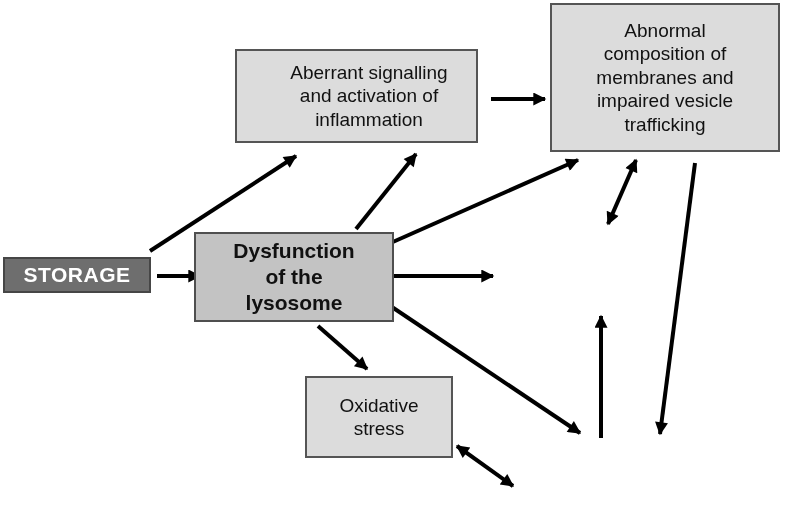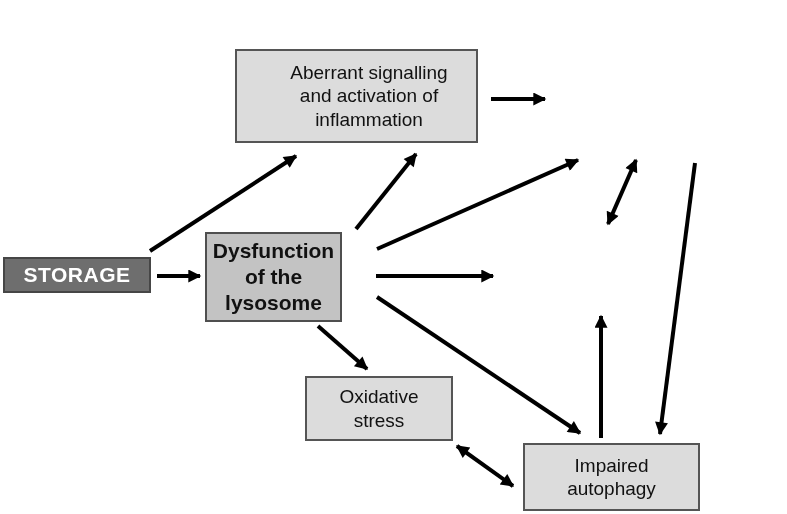--- a/index.html
+++ b/index.html
@@ -32,25 +32,25 @@
   .node.medium { background: #c3c3c3; font-size: 21px; font-weight: bold; border-color: #4f4f4f; }
   .node.dark {
     background: #6e6e6e;
     border-color: #464646;
     color: #ffffff;
     font-size: 21px;
     font-weight: bold;
     letter-spacing: 0.5px;
   }
   #node-storage      { left: 3px;   top: 257px; width: 148px; height: 36px; }
-  #node-dysfunction  { left: 205px; top: 232px; width: 137px; height: 90px; }
+  #node-dysfunction  { left: 194px; top: 232px; width: 200px; height: 90px; }
   #node-aberrant     { left: 235px; top: 49px;  width: 243px; height: 94px; padding-left: 25px; }
   #node-abnormal     { left: 550px; top: 3px;   width: 230px; height: 149px; }
   #node-secondary    { left: 498px; top: 242px; width: 160px; height: 66px; }
-  #node-oxidative    { left: 305px; top: 376px; width: 148px; height: 65px; }
+  #node-oxidative    { left: 305px; top: 376px; width: 148px; height: 82px; }
   #node-impaired     { left: 523px; top: 443px; width: 177px; height: 68px; }
   #arrow-layer line { stroke: #000000; stroke-width: 4; }
 </style>
 </head>
 <body>
 
 <div id="canvas">
 
   <svg id="arrow-layer" viewBox="0 0 787 514" xmlns="http://www.w3.org/2000/svg" aria-hidden="true">
     <defs>
@@ -76,21 +76,24 @@
   <div id="node-storage" class="node dark">STORAGE</div>
 
   <div id="node-dysfunction" class="node medium">Dysfunction
 of the
 lysosome</div>
 
   <div id="node-aberrant" class="node light">Aberrant signalling
 and activation of
 inflammation</div>
 
+  <div id="node-abnormal" class="node light">Abnormal
+composition of
+membranes and
+impaired vesicle
+trafficking</div>
 
 
   <div id="node-oxidative" class="node light">Oxidative
 stress</div>
 
-  <div id="node-impaired" class="node light">Impaired
-autophagy</div>
 
 </div>
 
 </body></html>

